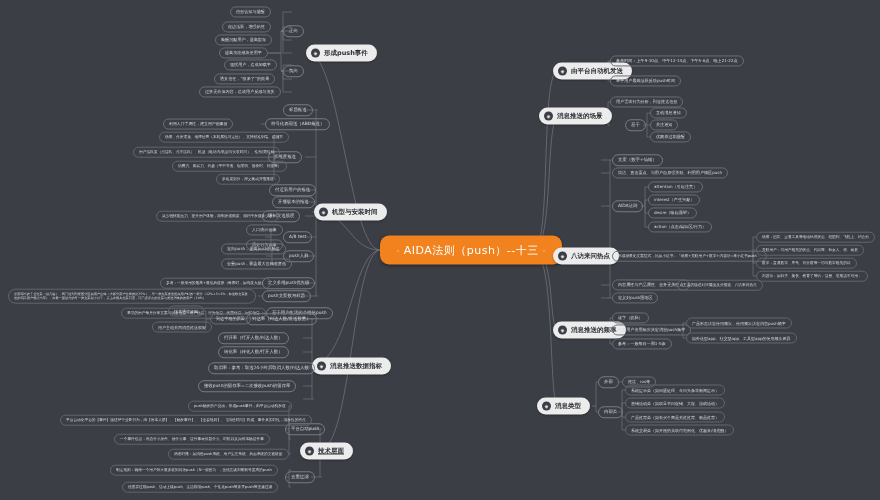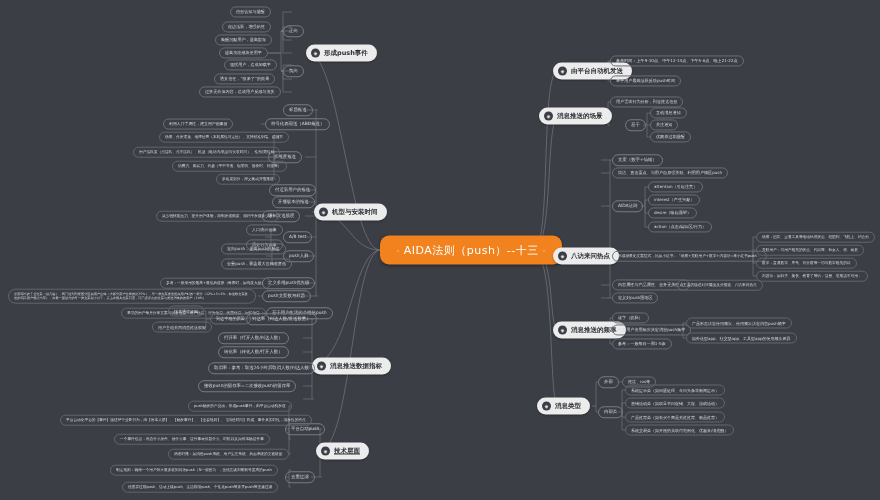--- a/index.html
+++ b/index.html
@@ -221,21 +221,21 @@
     <span class="lbl">形成push事件</span>
   </div>
   <div class="node main" style="left:314px;top:212px;">
     <span class="bullet">✷</span>
     <span class="lbl">机型与安装时间</span>
   </div>
   <div class="node main" style="left:312px;top:366px;">
     <span class="bullet">✷</span>
     <span class="lbl">消息推送数据指标</span>
   </div>
-  <div class="node main" style="left:316px;top:451px;">
+  <div class="node main" style="left:300px;top:451px;">
     <span class="bullet">✷</span>
     <span class="lbl ul">技术层面</span>
   </div>
   <div class="node main" style="left:553px;top:71px;">
     <span class="bullet">✷</span>
     <span class="lbl">由平台自动机发送</span>
   </div>
   <div class="node main" style="left:539px;top:116px;justify-content:center;">
     <span class="bullet">✷</span>
     <span class="lbl">消息推送的场景</span>

